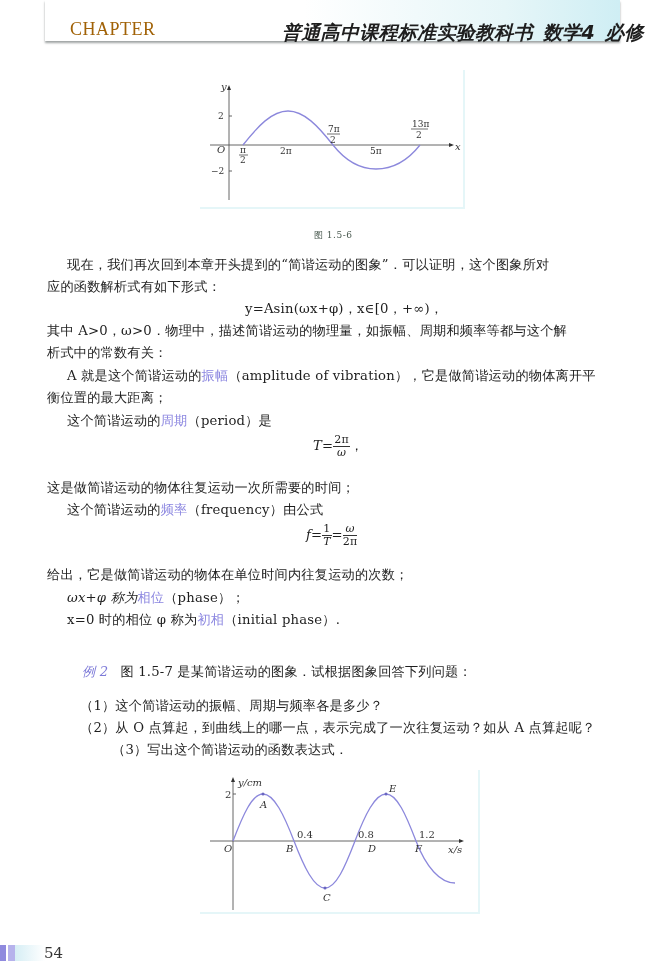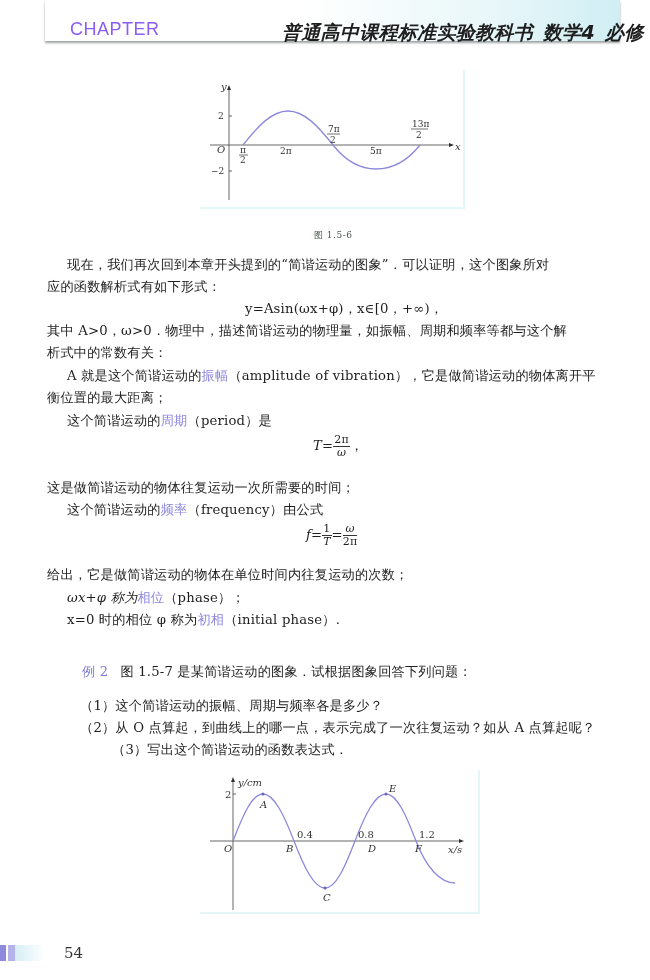--- a/index.html
+++ b/index.html
@@ -1,41 +1,41 @@
 <!DOCTYPE html>
 <html><head>
 <meta charset="utf-8">
 <style>
   html,body{margin:0;padding:0;}
   body{width:650px;height:980px;position:relative;background:#ffffff;overflow:hidden;
        font-family:"DejaVu Serif","Liberation Serif",serif;color:#1e1e1e;}
   .header-band{position:absolute;left:45px;top:0;width:575px;height:41px;
        background:linear-gradient(90deg,#ffffff 0%,#ffffff 45%,#e6f6f8 80%,#cfeef4 100%);
        box-shadow:0 2px 2px rgba(80,90,90,0.55);}
-  .chapter{position:absolute;left:70px;top:19px;font-family:Liberation Sans, sans-serif;
-       font-size:18px;color:#8b5cf6;letter-spacing:0.5px;}
+  .chapter{position:absolute;left:70px;top:19px;font-family:Liberation Serif, serif;
+       font-size:18px;color:#a16207;letter-spacing:0.5px;}
   .book-title{position:absolute;left:282px;top:20px;font-family:"DejaVu Sans",sans-serif;
        font-size:19px;font-style:italic;font-weight:bold;color:#1e1e1e;letter-spacing:0.3px;}
   .book-title .gap{display:inline-block;width:10px;}
   .chart-box{position:absolute;background:#ffffff;}
   .chart-box.one{left:200px;top:70px;width:263px;height:137px;
        border-right:2px solid #e5f6f8;border-bottom:2px solid #e5f6f8;}
   .chart-box.two{left:200px;top:770px;width:278px;height:142px;
        border-right:2px solid #e5f6f8;border-bottom:2px solid #e5f6f8;}
   svg text{font-family:"DejaVu Serif","Liberation Serif",serif;}
   .caption{position:absolute;font-size:9px;color:#4a5a50;letter-spacing:0.5px;}
   .p{position:absolute;font-size:13.2px;line-height:18px;white-space:nowrap;letter-spacing:0.2px;}
   .term{color:#8b86e0;}
-  .ex{color:#7d7ad8;}
+  .ex{color:#7d7ad8;font-style:italic;}
   .math{font-family:"DejaVu Serif",serif;font-style:italic;}
   .frac{display:inline-block;vertical-align:middle;text-align:center;font-size:11px;line-height:12px;}
   .frac .num{display:block;border-bottom:1px solid #333;padding:0 1px;}
   .frac .den{display:block;}
   .pagebar{position:absolute;top:945px;height:16px;}
-  .pagenum{position:absolute;left:64px;top:944px;font-size:15px;color:#333;}
+  .pagenum{position:absolute;left:44px;top:944px;font-size:15px;color:#333;}
 </style>
 </head>
 <body>
 
 <div class="header-band"></div>
 <div class="chapter">CHAPTER</div>
 <div class="book-title">
   <span>普通高中课程标准实验教科书</span><span class="gap"></span><span>数学4</span><span class="gap"></span><span>必修</span>
 </div>
 

